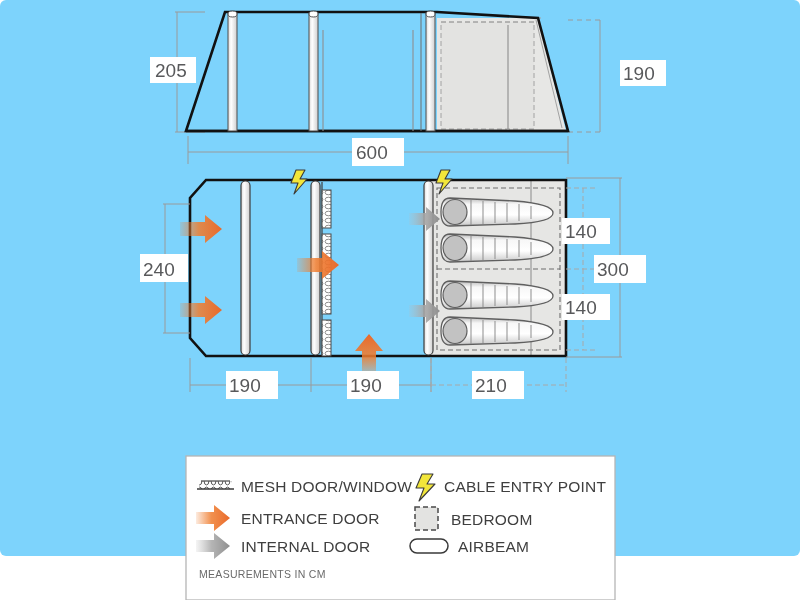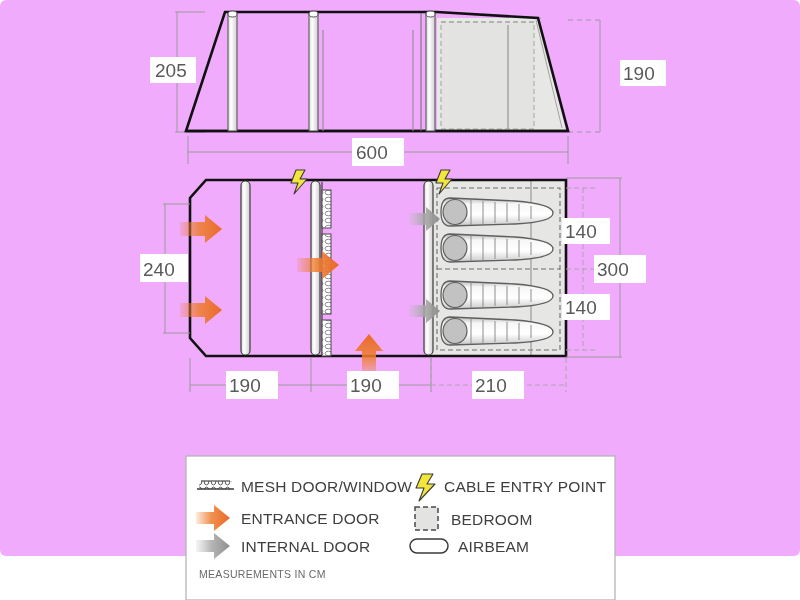--- a/index.html
+++ b/index.html
@@ -12,21 +12,21 @@
     width: 800px;
     height: 600px;
     overflow: hidden;
     font-family: "Liberation Sans", sans-serif;
     color: #4a4a4a;
   }
   #stage {
     position: relative;
     width: 800px;
     height: 556px;
-    background: #f0abfc;
+    background: #7dd3fc;
     border-radius: 6px;
   }
   svg#diagram {
     position: absolute;
     left: 0;
     top: 0;
     width: 800px;
     height: 600px;
     display: block;
   }

